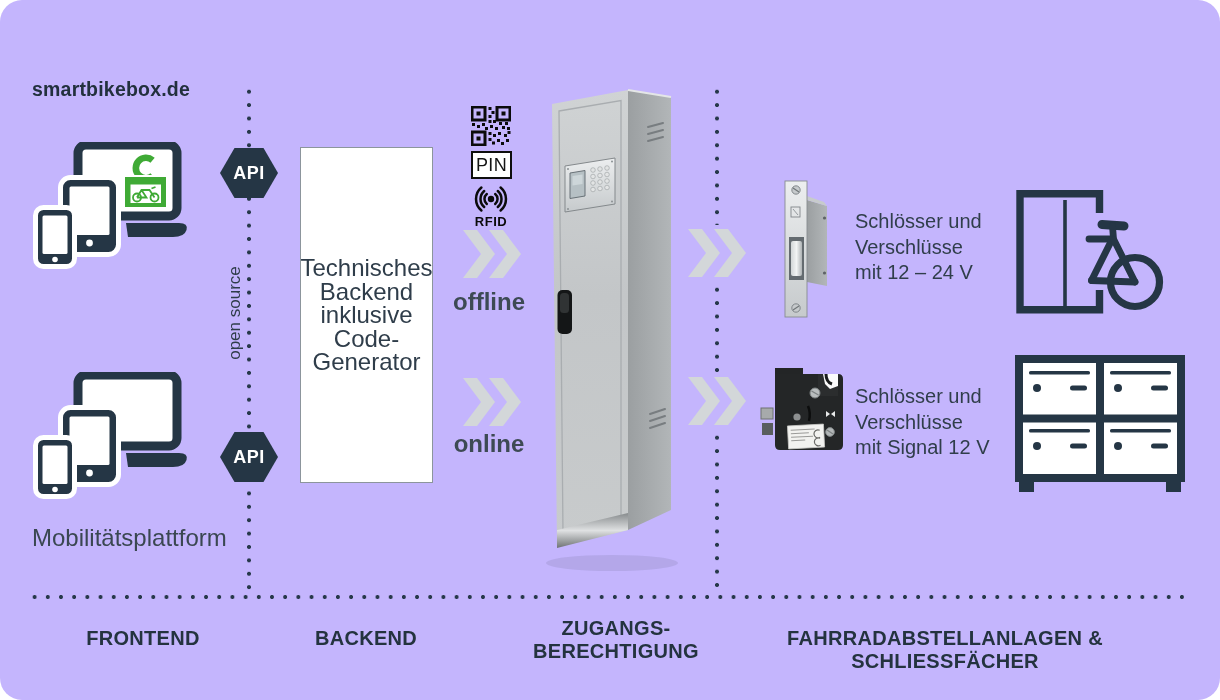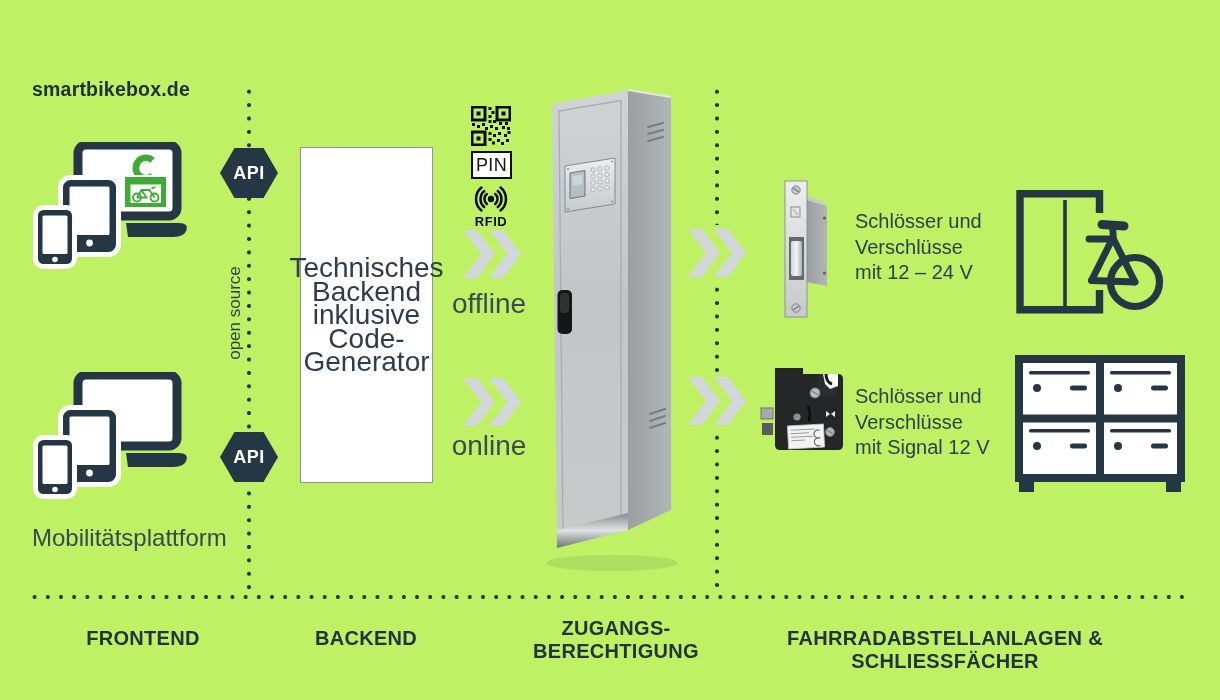--- a/index.html
+++ b/index.html
@@ -1,34 +1,34 @@
 <!DOCTYPE html>
 <html><head>
 <meta charset="utf-8">
 <style>
   html,body{margin:0;padding:0;background:#ffffff;}
-  #stage{position:relative;width:1220px;height:700px;background:#bef264;overflow:hidden;
-         font-family:"Liberation Sans","DejaVu Sans",sans-serif;color:#2f3d4a;}
+  #stage{position:relative;width:1220px;height:700px;background:#c4b5fd;overflow:hidden;
+         font-family:"Liberation Sans","DejaVu Sans",sans-serif;color:#2f3d4a;border-radius:22px;}
   .abs{position:absolute;}
   .site{left:32px;top:78px;font-size:19.5px;font-weight:bold;color:#22303d;letter-spacing:.2px;}
   .vdots{width:4px;background-image:radial-gradient(circle,#27384a 1.85px,rgba(0,0,0,0) 2.2px);
          background-size:4px 13.4px;background-repeat:repeat-y;}
   .hdots{height:4px;background-image:radial-gradient(circle,#27384a 1.85px,rgba(0,0,0,0) 2.2px);
          background-size:13.2px 4px;background-repeat:repeat-x;}
   .hex{width:58px;height:50px;background:#253645;color:#fff;font-weight:bold;font-size:18px;
        display:flex;align-items:center;justify-content:center;letter-spacing:.5px;
        clip-path:polygon(25% 0,75% 0,100% 50%,75% 100%,25% 100%,0 50%);}
   .opensource{left:175px;top:302px;width:122px;height:22px;text-align:center;font-size:17px;
        color:#2e3c48;transform:rotate(-90deg);white-space:nowrap;}
   .bbox{left:300px;top:147px;width:131px;height:334px;border:1.5px solid #8c959c;background:#fff;
        display:flex;align-items:center;justify-content:center;text-align:center;}
-  .bbox .inner{font-size:28px;line-height:23.5px;color:#2f3d4a;}
+  .bbox .inner{font-size:24px;line-height:23.5px;color:#2f3d4a;}
   .pinbox{left:471px;top:151px;width:37px;height:24px;border:2.2px solid #0e0e0e;background:#fff;
        display:flex;align-items:center;justify-content:center;font-size:18px;color:#141414;letter-spacing:.3px;}
-  .mode{width:84px;text-align:center;font-size:28px;color:#3d4a54;}
+  .mode{width:84px;text-align:center;font-size:24px;color:#3d4a54;font-weight:bold;}
   .locktext{font-size:20px;line-height:25.5px;color:#303e4b;}
   .mobil{left:32px;top:524px;font-size:24px;color:#3a4751;}
   .seclabel{font-size:20px;font-weight:bold;color:#24333f;text-align:center;letter-spacing:.3px;}
 </style>
 </head>
 <body>
 
 <div id="stage">
 
   <div class="abs site">smartbikebox.de</div>

